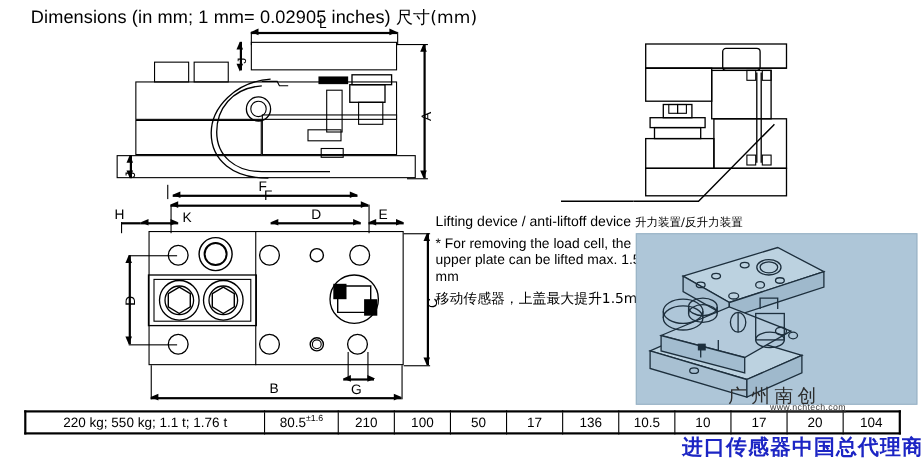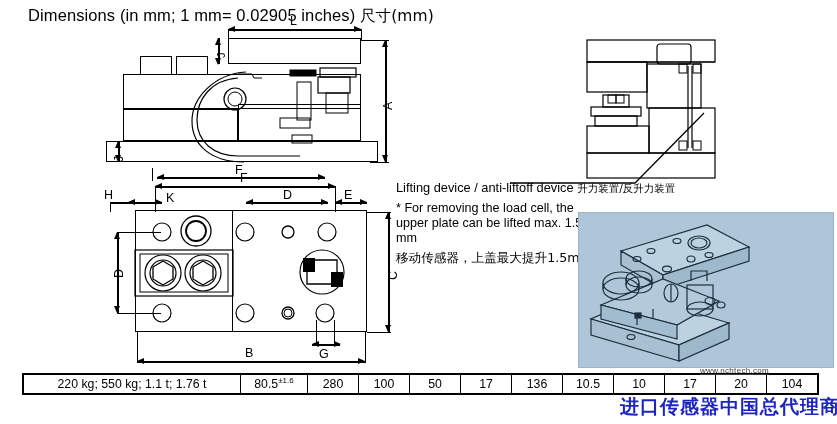--- a/index.html
+++ b/index.html
@@ -21,21 +21,21 @@
   .rect{position:absolute;border:1px solid #000;box-sizing:border-box;}
   .dimlbl{position:absolute;font-size:12.5px;font-family:"Liberation Sans",sans-serif;}
   .dimlbl.rot{transform:rotate(-90deg);transform-origin:left top;}
   
   .arr{position:absolute;width:0;height:0;}
   .arrL{border-top:3px solid transparent;border-bottom:3px solid transparent;border-right:7px solid #000;}
   .arrR{border-top:3px solid transparent;border-bottom:3px solid transparent;border-left:7px solid #000;}
   .arrU{border-left:3px solid transparent;border-right:3px solid transparent;border-bottom:7px solid #000;}
   .arrD{border-left:3px solid transparent;border-right:3px solid transparent;border-top:7px solid #000;}
   
-  #annot{left:396px;top:180px;width:300px;}
+  #annot{left:396px;top:193px;width:300px;}
   #annot .hd{font-size:12.8px;white-space:nowrap;}
   #annot .hd .cjk{font-size:10.5px;font-family:"DejaVu Sans",sans-serif;}
   #annot .bd{font-size:12.6px;line-height:15px;margin-top:5px;max-width:205px;}
   #annot .cn{font-size:12.6px;font-family:"DejaVu Sans",sans-serif;margin-top:4px;white-space:nowrap;}
   
   #photo{left:578px;top:212px;width:256px;height:156px;background:#aec6d8;border:1px solid #9ab3c6;box-sizing:border-box;}
   #photo svg{display:block;}
   
   #logo{left:655px;top:348px;display:flex;align-items:center;z-index:40;}
   #logo .mark{background:#e8491d;color:#fff;font-family:"Liberation Serif","DejaVu Serif",serif;
@@ -300,29 +300,30 @@
       <ellipse cx="131" cy="88" rx="5" ry="3.5"></ellipse>
       <ellipse cx="142" cy="92" rx="4" ry="3"></ellipse>
       <path d="M112,68 L112,58 L128,58 L128,68"></path>
       <path d="M74,96 L74,106 M58,104 L58,112"></path>
       <rect x="56" y="100" width="6" height="5" fill="#1d2f3d"></rect>
     </g>
   </svg>
 </div>
 
 <div class="abs" id="logo">
+  <span class="cn">广州南创</span>
 </div>
 <div class="abs" id="url">www.nchtech.com</div>
 
 <table id="tbl" class="abs">
   <tbody>
   <tr>
     <td>220 kg; 550 kg; 1.1 t; 1.76 t</td>
     <td class="colA"><span>80.5</span><sup>±1.6</sup></td>
-    <td class="col">280</td>
+    <td class="col">210</td>
     <td class="col">100</td>
     <td class="col">50</td>
     <td class="col">17</td>
     <td class="col">136</td>
     <td class="col">10.5</td>
     <td class="col">10</td>
     <td class="col">17</td>
     <td class="col">20</td>
     <td class="col">104</td>
   </tr>

